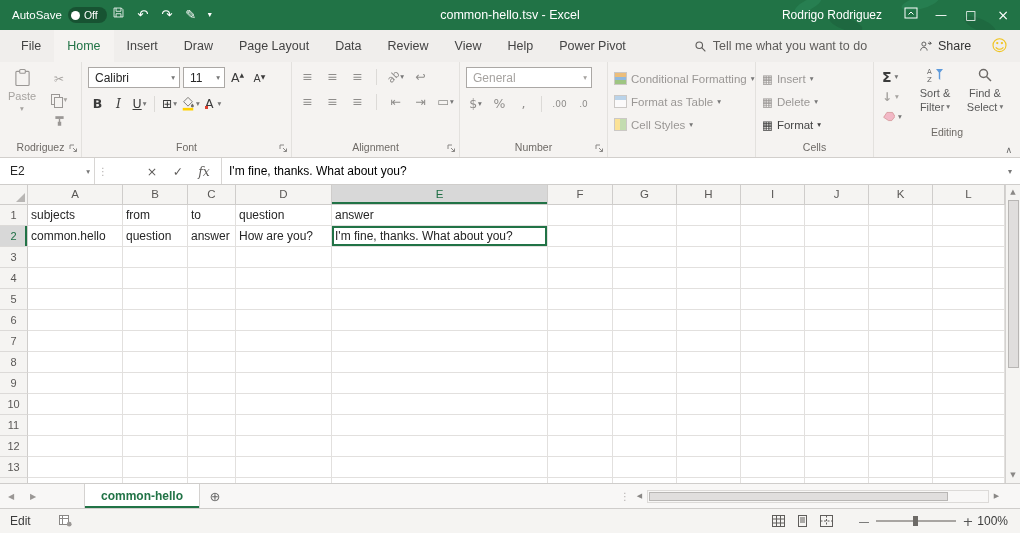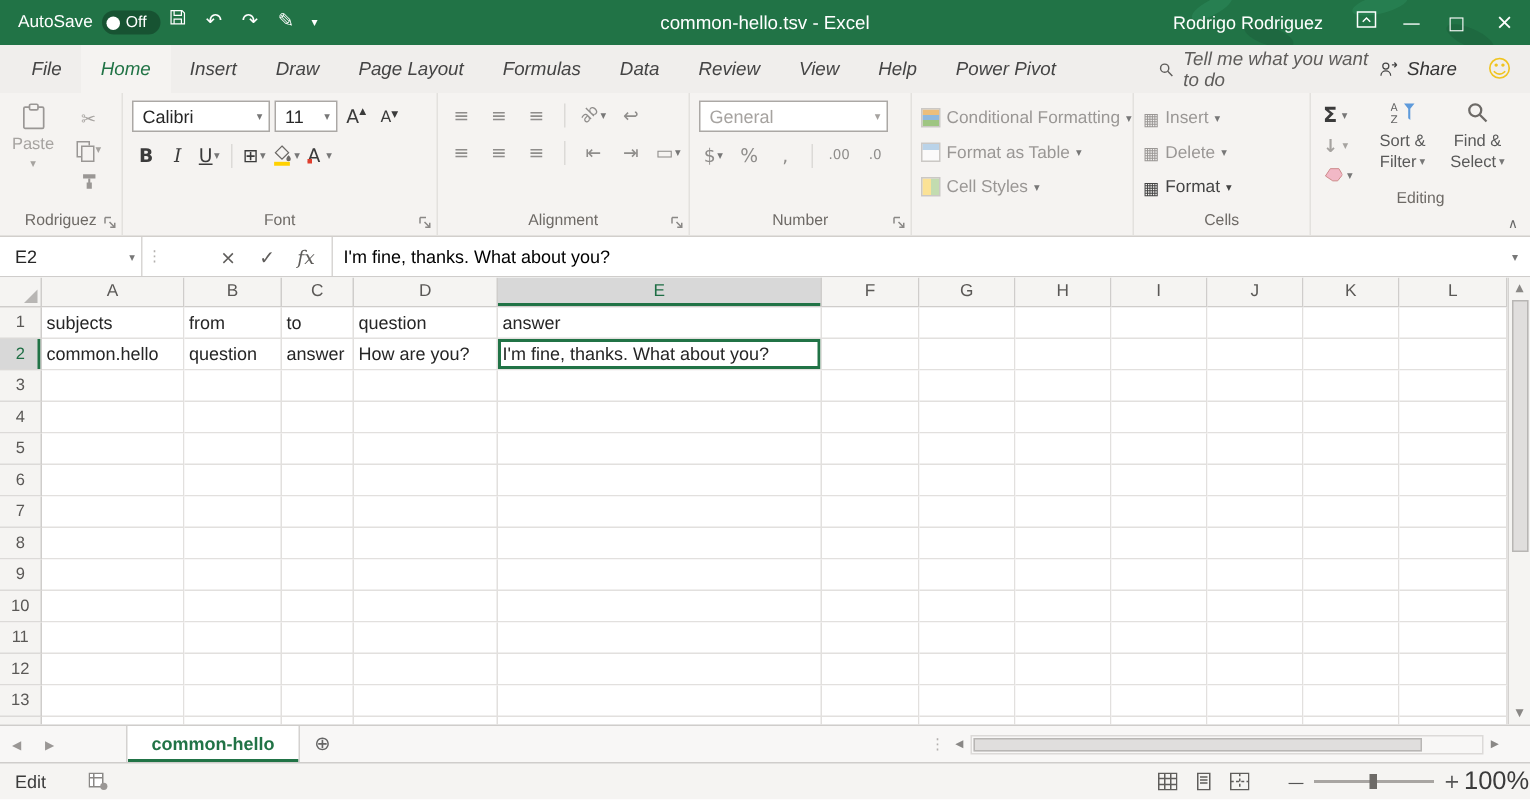--- a/index.html
+++ b/index.html
@@ -18,21 +18,21 @@
   .knob{width:9px;height:9px;border-radius:50%;background:#fff;display:inline-block;}
   .qat{width:24px;text-align:center;font-size:13px;line-height:30px;}
   .qat.sm{width:14px;font-size:8px;}
   .title{position:absolute;left:0;right:0;text-align:center;font-size:12.5px;pointer-events:none;z-index:0;}
   .tright{margin-left:auto;display:flex;align-items:center;justify-content:space-between;}
   .user{font-size:12px;padding:0 14px;}
   .winbtn{width:30px;text-align:center;font-size:12px;line-height:30px;}
   .winbtn.close{width:34px;font-size:14px;}
 
   
-  .tabsrow{flex:0 0 32px;background:#f0eeec;display:flex;align-items:center;padding-left:8px;font-style:italic;}
+  .tabsrow{flex:0 0 32px;background:#f0eeec;display:flex;align-items:center;padding-left:8px;}
   .rtab{padding:0 13px;line-height:32px;font-size:12.5px;color:#444;white-space:nowrap;}
   .rtab.active{background:#f5f3f1;color:#217346;}
   .tellme{display:flex;align-items:center;gap:6px;margin-left:55px;color:#5f5d5b;font-size:12.5px;}
   .share{display:flex;align-items:center;gap:6px;margin-left:auto;margin-right:20px;color:#333;font-size:12.5px;}
   .smiley{color:#f0c420;font-size:16px;margin-right:12px;line-height:30px;}
 
   
   .ribbon{flex:0 0 96px;background:#f5f3f1;border-bottom:1px solid #d2cfcc;display:flex;position:relative;}
   .rgroup{border-right:1px solid #e3e1de;display:flex;flex-direction:column;position:relative;flex-shrink:0;}
   .rgroup.grow{flex:1;border-right:none;}
@@ -124,21 +124,21 @@
 
   
   .statusbar{flex:0 0 25px;background:#f5f4f2;border-top:1px solid #cfcdcb;display:flex;align-items:center;}
   .mode{padding-left:10px;font-size:12px;color:#3b3b3b;}
   .macro{margin-left:28px;display:flex;align-items:center;}
   .viewbtn{width:24px;display:flex;align-items:center;justify-content:center;}
   .zoomout{margin-left:18px;color:#555;font-size:11px;width:16px;text-align:center;}
   .ztrack{position:relative;width:80px;height:2px;background:#a8a5a2;margin:0 4px;}
   .zthumb{position:absolute;left:37px;top:-4px;width:5px;height:10px;background:#6d6a67;}
   .zoomin{color:#555;font-size:13px;width:16px;text-align:center;}
-  .zoomlevel{width:44px;text-align:right;padding-right:12px;font-size:17px;color:#3b3b3b;}
+  .zoomlevel{width:44px;text-align:right;padding-right:12px;font-size:12px;color:#3b3b3b;}
 </style>
 </head>
 <body>
 
 <div class="window">
 
   <div class="titlebar">
     <svg class="leaves" width="230" height="30" viewBox="0 0 230 30">
       <ellipse cx="28" cy="5" rx="15" ry="5" fill="#2f8f5f" opacity="0.45" transform="rotate(-28 28 5)"></ellipse>
       <ellipse cx="66" cy="24" rx="17" ry="6" fill="#1b5e39" opacity="0.5" transform="rotate(18 66 24)"></ellipse>
@@ -173,21 +173,20 @@
       <span class="winbtn close">×</span>
     </div>
   </div>
 
   <div class="tabsrow">
     <span class="rtab">File</span>
     <span class="rtab active">Home</span>
     <span class="rtab">Insert</span>
     <span class="rtab">Draw</span>
     <span class="rtab">Page Layout</span>
-    <span class="rtab">Formulas</span>
     <span class="rtab">Data</span>
     <span class="rtab">Review</span>
     <span class="rtab">View</span>
     <span class="rtab">Help</span>
     <span class="rtab">Power Pivot</span>
     <span class="tellme">
       <svg width="13" height="13" viewBox="0 0 16 16" fill="none" stroke="#5f5d5b" stroke-width="1.4">
           <circle cx="6.5" cy="6.5" r="4"></circle>
           <path d="M9.5 9.5l4.5 4.5"></path>
         </svg>

